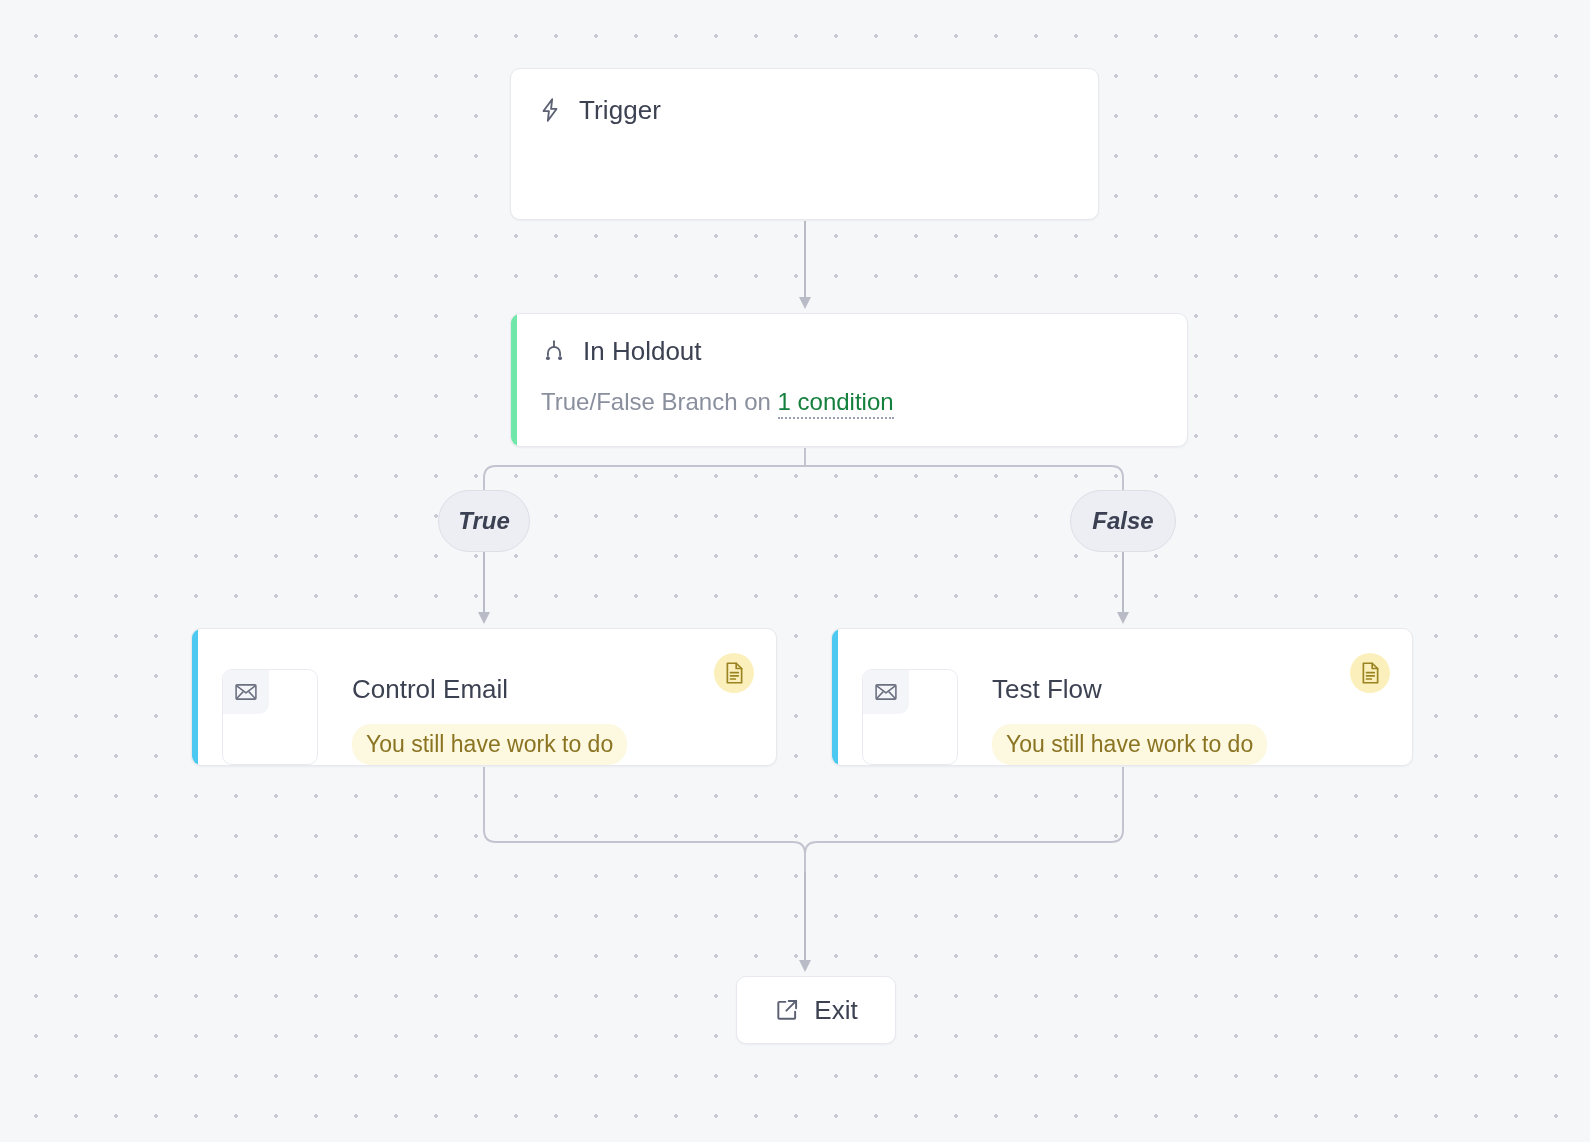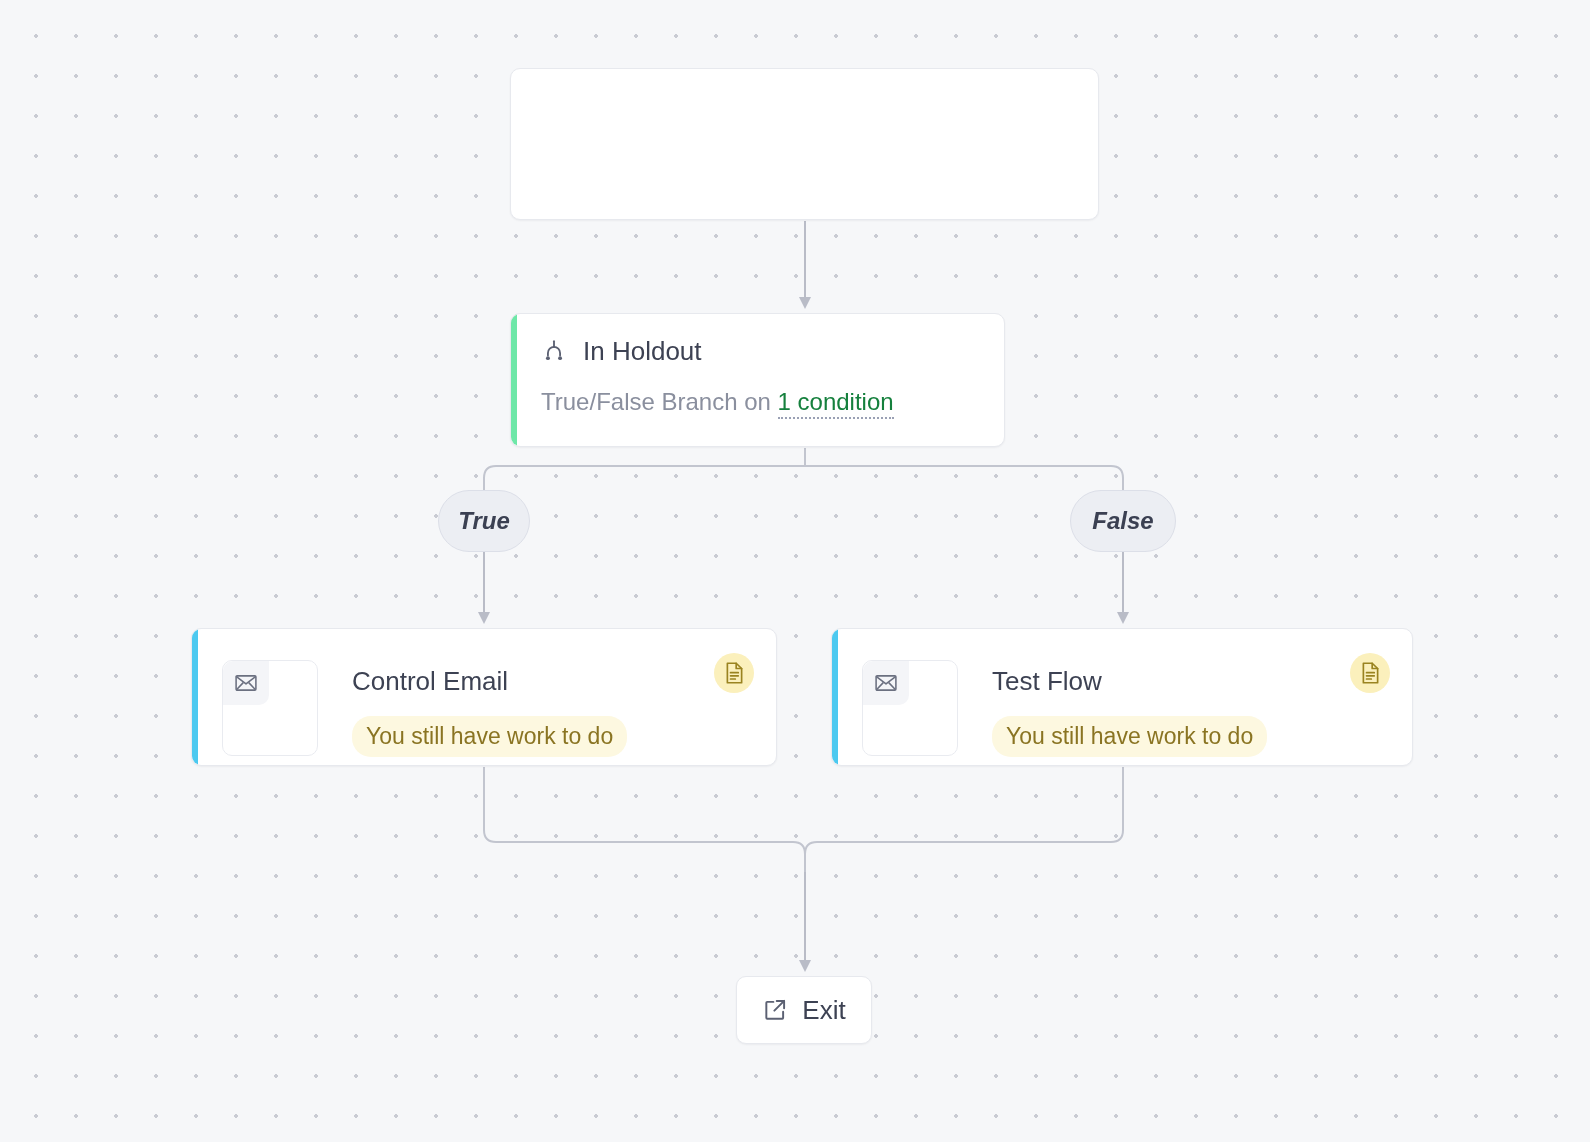--- a/index.html
+++ b/index.html
@@ -89,21 +89,21 @@
     padding: 9px 18px 9px 14px;
     font-size: 24px;
     font-weight: bold;
     color: #2f3445;
   }
 
   
   #node-holdout {
     left: 510px;
     top: 313px;
-    width: 495px;
+    width: 678px;
     height: 134px;
     padding: 20px 26px 20px 30px;
   }
   #node-holdout .accent { background: #6ee7a8; }
   .hold-row-1 {
     display: flex;
     align-items: center;
     gap: 16px;
     height: 34px;
   }
@@ -149,21 +149,21 @@
     padding: 0;
   }
   .msg-card .accent { background: #4cc9f0; }
   #node-control { left: 191px; top: 628px;  width: 586px; }
   #node-test    { left: 831px; top: 628px;  width: 582px; }
 
   .msg-inner {
     position: absolute;
     inset: 0 0 0 6px;
     display: flex;
-    align-items: center;
+    align-items: flex-end;
     padding: 22px 0 0 24px;
   }
   .thumb {
     position: relative;
     flex: 0 0 auto;
     width: 96px;
     height: 96px;
     background: #ffffff;
     border: 1px solid #e9ebf0;
     border-radius: 10px;
@@ -211,21 +211,21 @@
     background: #fbf0bc;
     display: flex;
     align-items: center;
     justify-content: center;
   }
 
   
   #node-exit {
     left: 736px;
     top: 976px;
-    width: 136px;
+    width: 160px;
     height: 68px;
     display: flex;
     align-items: center;
     justify-content: center;
     gap: 14px;
   }
   .exit-label {
     font-size: 26px;
     color: #3d4253;
   }
@@ -257,20 +257,28 @@
     <path d="M 1123 537 L 1123 618" stroke="#b9bcc7" stroke-width="2" fill="none" marker-end="url(#arrow)"></path>
 
     <path d="M 484 767 L 484 830 Q 484 842 496 842 L 793 842 Q 805 842 805 854 L 805 872" stroke="#c2c5cf" stroke-width="2" fill="none"></path>
 
     <path d="M 1123 767 L 1123 830 Q 1123 842 1111 842 L 817 842 Q 805 842 805 854 L 805 872" stroke="#c2c5cf" stroke-width="2" fill="none"></path>
 
     <path d="M 805 872 L 805 966" stroke="#b9bcc7" stroke-width="2" fill="none" marker-end="url(#arrow)"></path>
   </svg>
 
   <div class="node" id="node-trigger">
+    <div class="trig-row-1">
+      <span>
+        <svg class="ic" width="26" height="30" viewBox="0 0 24 24" fill="none" stroke="#5b6072" stroke-width="1.7" stroke-linecap="round" stroke-linejoin="round">
+          <path d="M14 2 L6 13 h5 l-1 9 8-11 h-5 z"></path>
+        </svg>
+      </span>
+      <span class="trig-title">Trigger</span>
+    </div>
   </div>
 
   <div class="node" id="node-holdout">
     <div class="accent"></div>
     <div class="hold-row-1">
       <span>
         <svg class="ic" width="26" height="28" viewBox="0 0 24 24" fill="none" stroke="#5b6072" stroke-width="1.7" stroke-linecap="round" stroke-linejoin="round">
           <path d="M12 3 v5.2"></path>
           <path d="M12 8.2 a5.6 5.6 0 0 0 -5.6 5.6 v2.4"></path>
           <path d="M12 8.2 a5.6 5.6 0 0 1 5.6 5.6 v2.4"></path>

